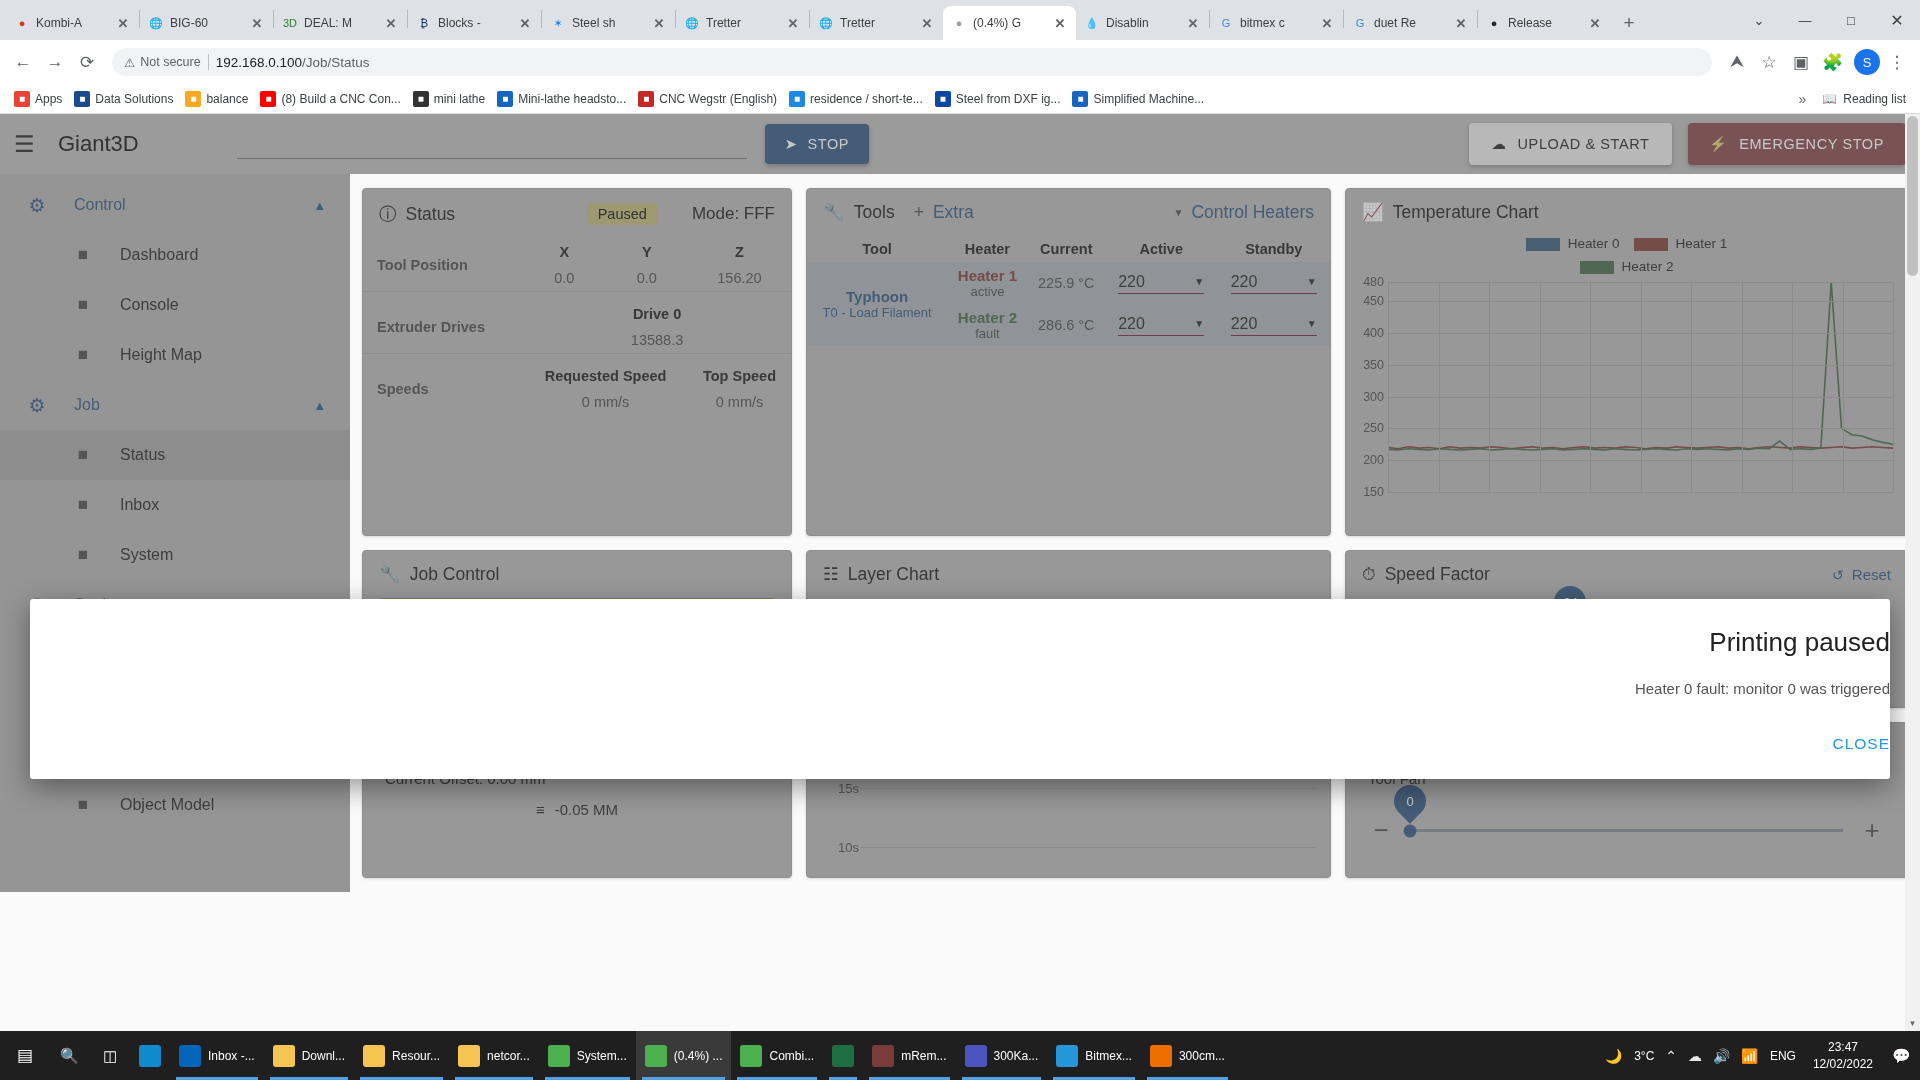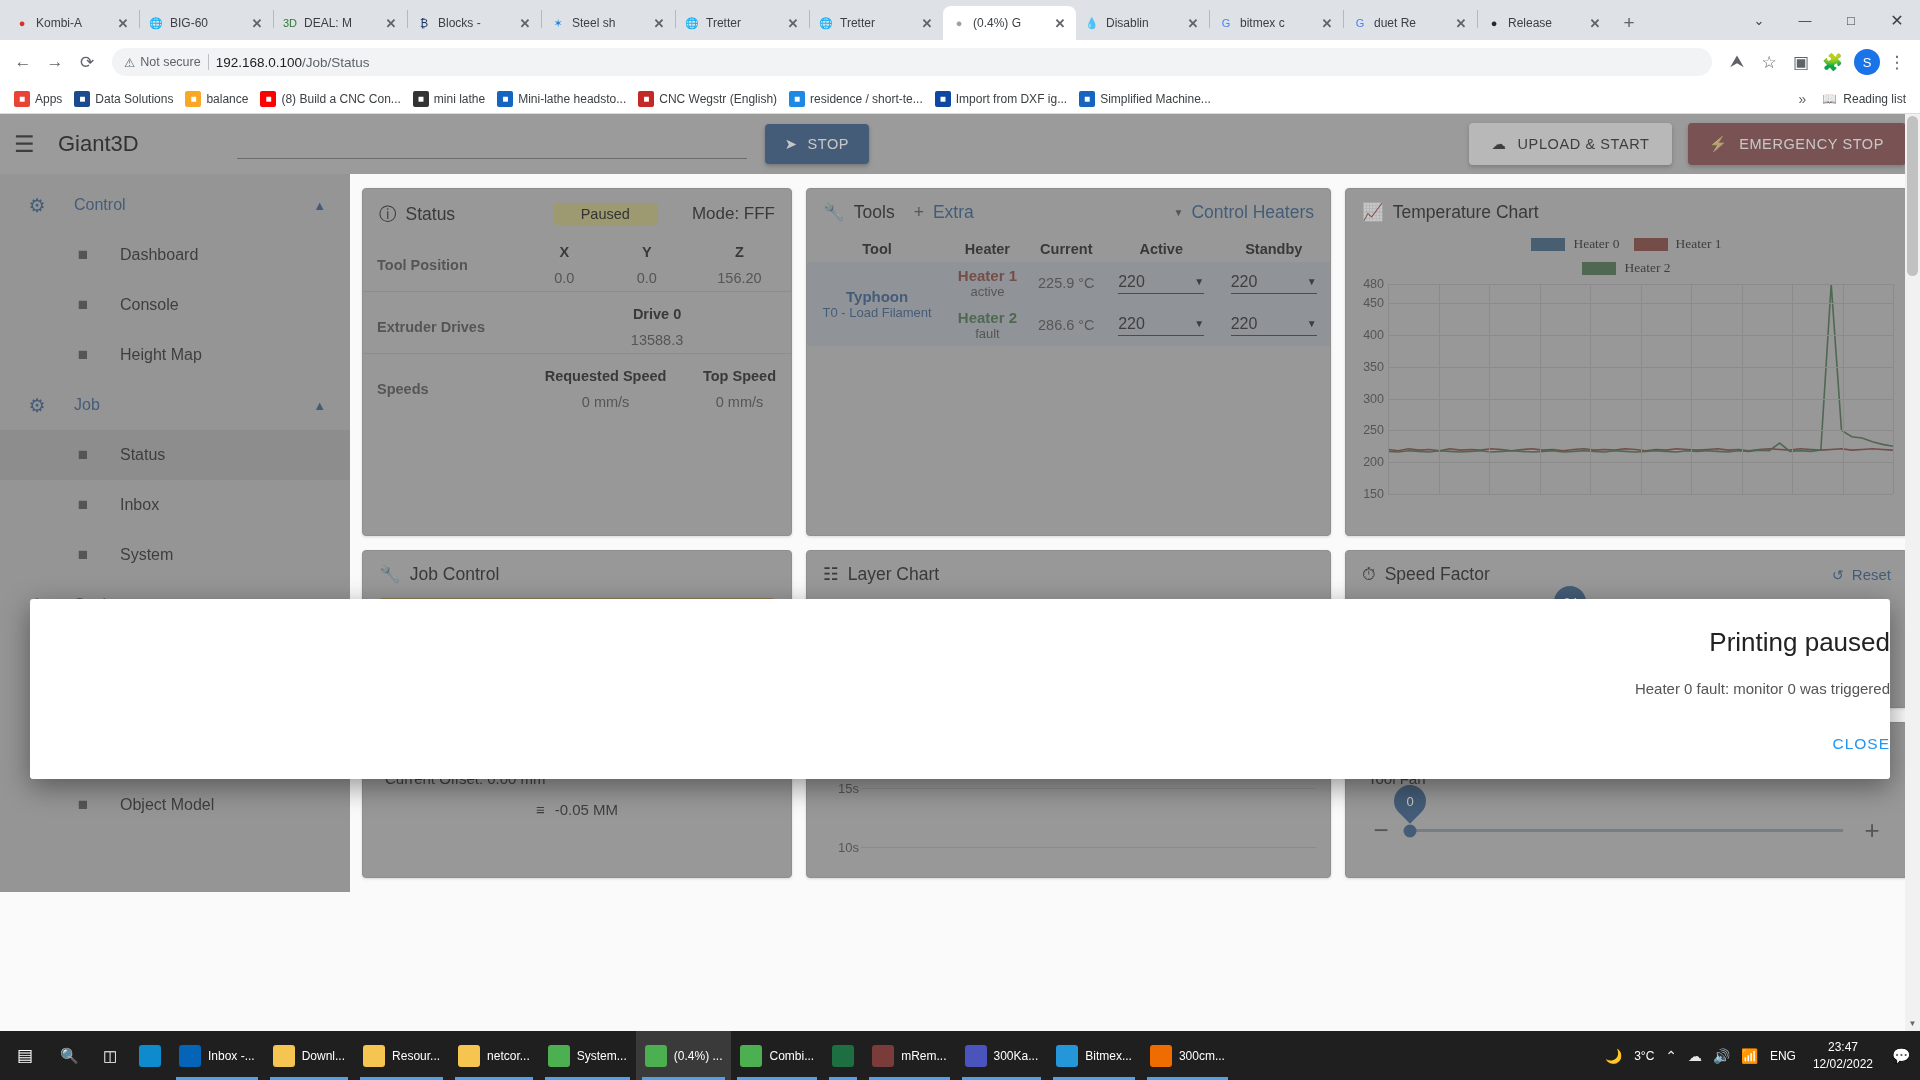--- a/index.html
+++ b/index.html
@@ -172,21 +172,21 @@
     box-shadow: 0 1px 3px rgba(0,0,0,.16);
   }
   .card-title {
     display: flex; align-items: center; gap: 9px;
     padding: 13px 16px; font-size: 17.5px; color: #2b2b2b;
   }
   .card-title .tright { margin-left: auto; display:flex; align-items:center; gap:8px; }
   .link { color: #1565c0; }
   .badge {
     background: #cbbe3a; color: #222; border-radius: 4px;
-    padding: 3px 28px; font-size: 14.5px;
+    padding: 3px 11px; font-size: 14.5px;
   }
   table.grid { width: 100%; border-collapse: collapse; font-size: 14.5px; color: #333; }
   table.grid th { font-weight: bold; font-size: 14.5px; color:#2b2b2b; padding: 5px 4px; }
   table.grid td { padding: 5px 4px; text-align: center; color: #555; }
   .rowlabel { font-weight: bold; color: #2b2b2b; text-align: left !important; padding-left: 14px !important; }
   .divline { border-top: 1px solid #a9a9a9; }
 
   .tools-row-hl { background: #a7b4c0; }
   .tool-name { color: #1565c0; font-weight: bold; font-size: 15px; }
   .tool-sub { color: #1565c0; font-size: 13px; }
@@ -195,21 +195,21 @@
   .heater-state { color: #555; font-size: 13px; }
   .tempsel {
     display: flex; align-items: center; justify-content: space-between;
     border-bottom: 1px solid #be185d; width: 86px; margin: 0 auto;
     font-size: 16px; color: #333; padding-bottom: 2px;
   }
   .tempsel .cd { font-size: 10px; }
 
   
   .legend { display: flex; flex-wrap: wrap; justify-content: center; gap: 8px 14px; padding: 0 16px 8px; }
-  .legend .li { display: flex; align-items: center; gap: 8px; font-size: 13.5px; color: #333; font-family: Liberation Serif, serif; }
+  .legend .li { display: flex; align-items: flex-end; gap: 8px; font-size: 13.5px; color: #333; }
   .legend .sw { width: 34px; height: 13px; }
   .tchart { position: relative; height: 210px; margin: 0 10px 6px 4px; }
   .tchart .ylab {
     position: absolute; left: 0; font-size: 12.5px; color: #555;
     transform: translateY(-50%); width: 34px; text-align: right;
   }
   .tplot { position: absolute; left: 38px; right: 4px; top: 0; bottom: 0; }
   .gline { position: absolute; left: 0; right: 0; height: 1px; background: #a6a6a6; }
   .vline { position: absolute; top: 0; bottom: 0; width: 1px; background: #a6a6a6; }
 
@@ -420,21 +420,21 @@
         <div class="bm">
           <span class="bicon" style="background:#c62828;color:#fff">■</span>
           <span>CNC Wegstr (English)</span>
         </div>
         <div class="bm">
           <span class="bicon" style="background:#1e88e5;color:#fff">■</span>
           <span>residence / short-te...</span>
         </div>
         <div class="bm">
           <span class="bicon" style="background:#0d47a1;color:#fff">■</span>
-          <span>Import from DXF ig...</span>
+          <span>Steel from DXF ig...</span>
         </div>
         <div class="bm">
           <span class="bicon" style="background:#1565c0;color:#fff">■</span>
           <span>Simplified Machine...</span>
         </div>
       </div>
     <div class="bm-more">»</div>
     <div class="readinglist">
       <span class="bicon">📖</span>
       <span>Reading list</span>

